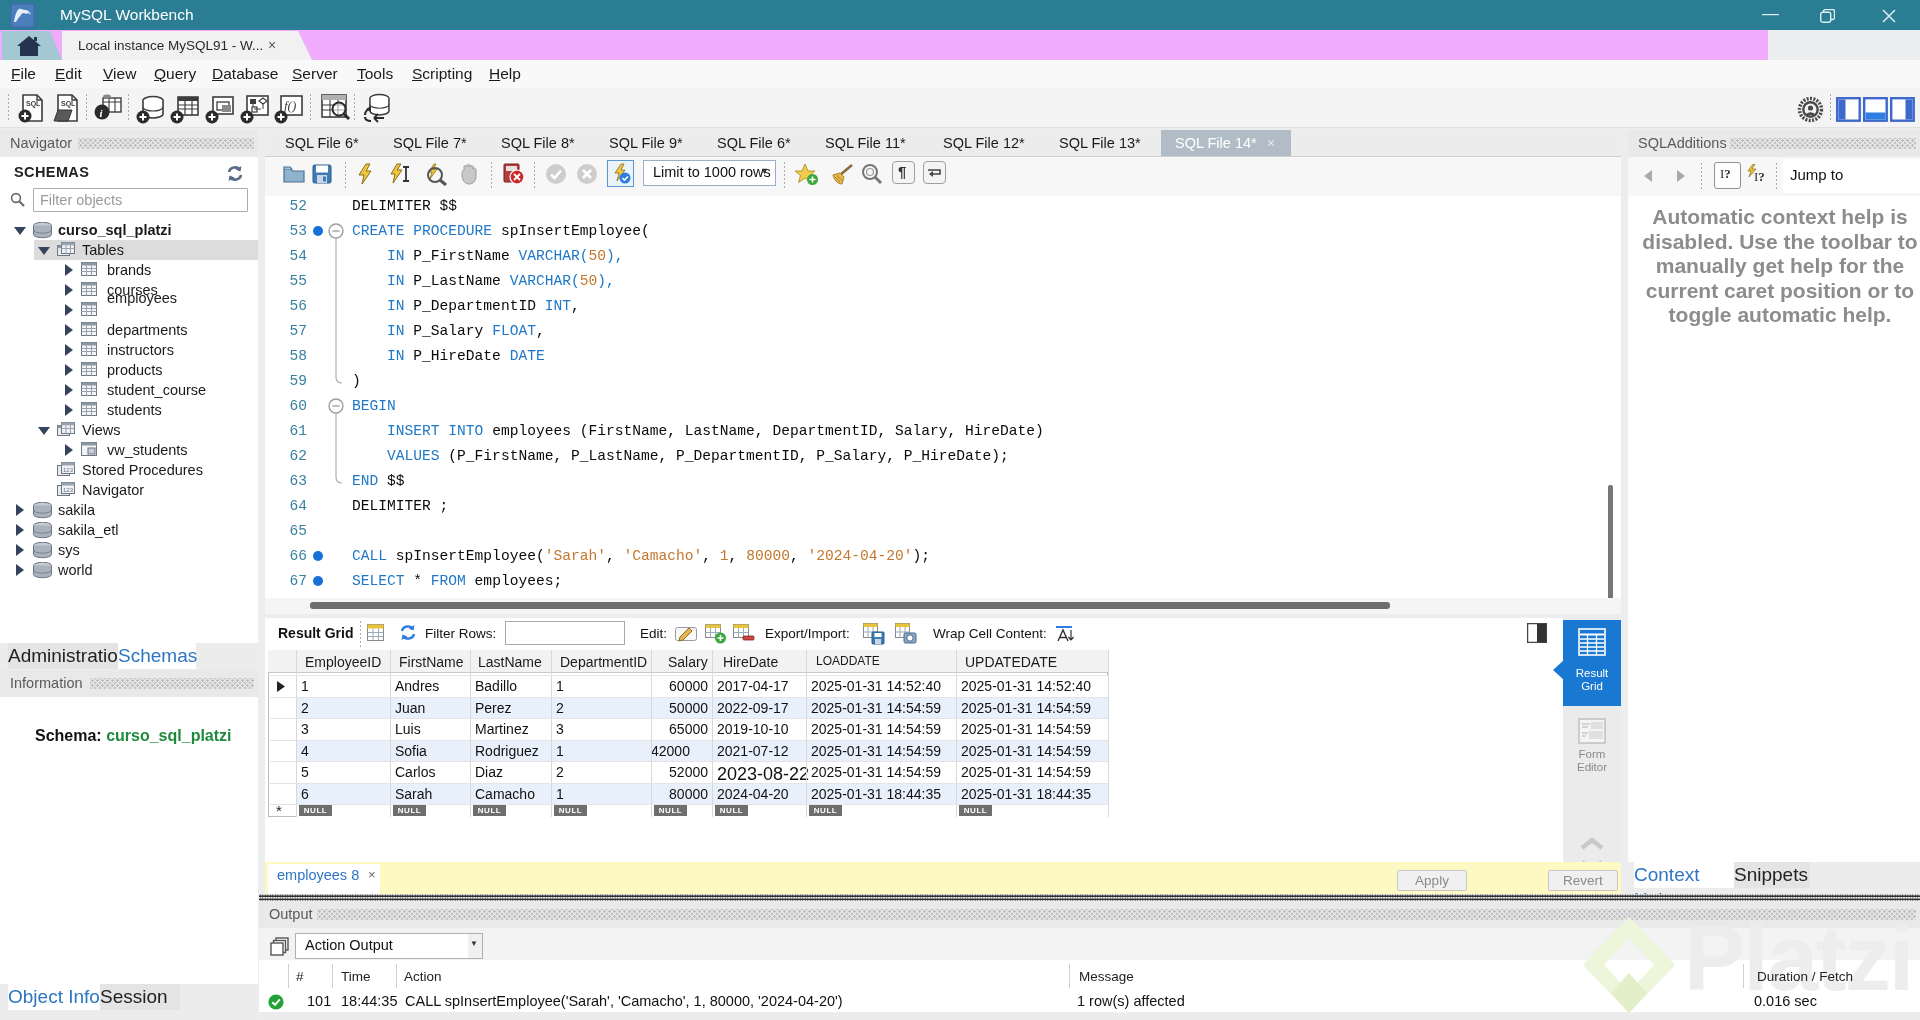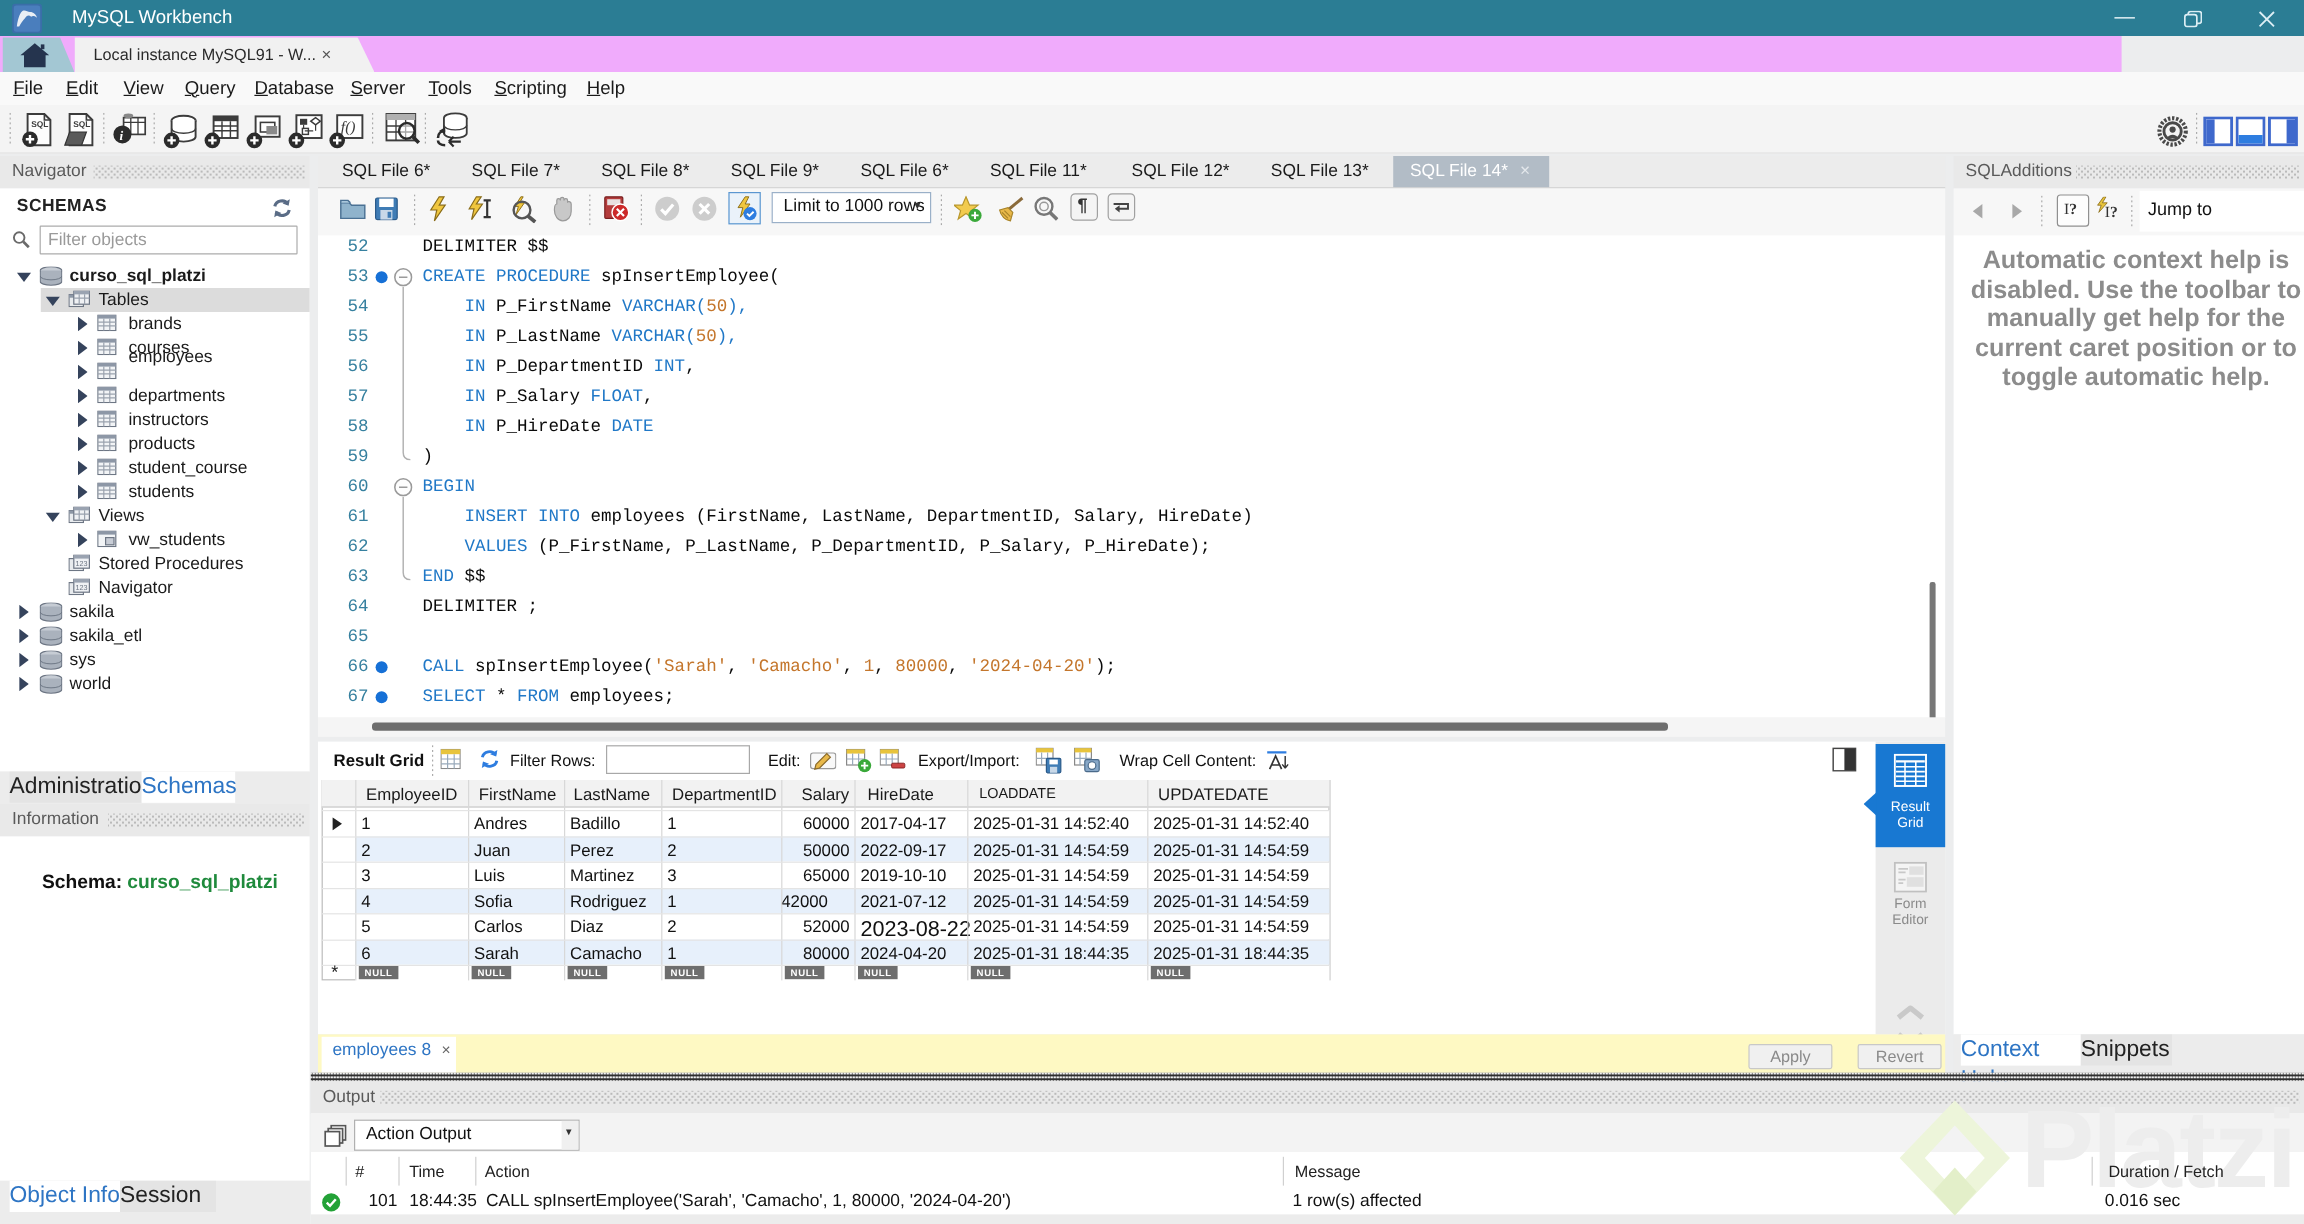--- a/index.html
+++ b/index.html
@@ -686,21 +686,21 @@
 <div class="abs" style="left:3px;top:186.0px;width:840px;height:1px;background:#e4e4e4"></div>
 <svg class="abs" style="left:12px;top:63px" width="8" height="11" viewBox="0 0 8 11">
       <path d="M0 0 L8 5.5 L0 11 Z" fill="#222"></path>
     </svg>
 <span class="abs" style="left:11px;top:184px;font-size:15px;color:#222">*</span>
 </div>
 <div class="abs" id="grid-tabrow">
   <div class="abs" style="left:3px;top:2px;width:112px;height:30px;background:#fff"></div>
   <span class="abs" style="left:12px;top:5px;color:#2e75c4;font-size:14.5px">employees 8</span>
   <span class="abs" style="left:103px;top:5px;color:#666;font-size:13px">×</span>
-  <div class="abs" style="left:1192px;top:8px;width:70px;height:21px;background:#f0f0f0;border:1px solid #c8c8c8;border-radius:2px;text-align:center;line-height:19px;color:#8a8a8a;font-size:13.5px">Apply</div>
+  <div class="abs" style="left:1132px;top:8px;width:70px;height:21px;background:#f0f0f0;border:1px solid #c8c8c8;border-radius:2px;text-align:center;line-height:19px;color:#8a8a8a;font-size:13.5px">Apply</div>
   <div class="abs" style="left:1283px;top:8px;width:70px;height:21px;background:#f0f0f0;border:1px solid #c8c8c8;border-radius:2px;text-align:center;line-height:19px;color:#8a8a8a;font-size:13.5px">Revert</div>
 </div>
 
 <div class="abs phead" id="sqladd-head">SQLAdditions<span class="dots" style="left:102px"></span></div>
 <div class="abs" id="sqladd-tb">
 <svg class="abs" style="left:13px;top:12px" width="14" height="14" viewBox="0 0 14 14">
       <path d="M11 1 L3 7 L11 13 Z" fill="#a8a8a8"></path>
     </svg>
 <svg class="abs" style="left:46px;top:12px" width="14" height="14" viewBox="0 0 14 14">
       <path d="M3 1 L11 7 L3 13 Z" fill="#a8a8a8"></path>

